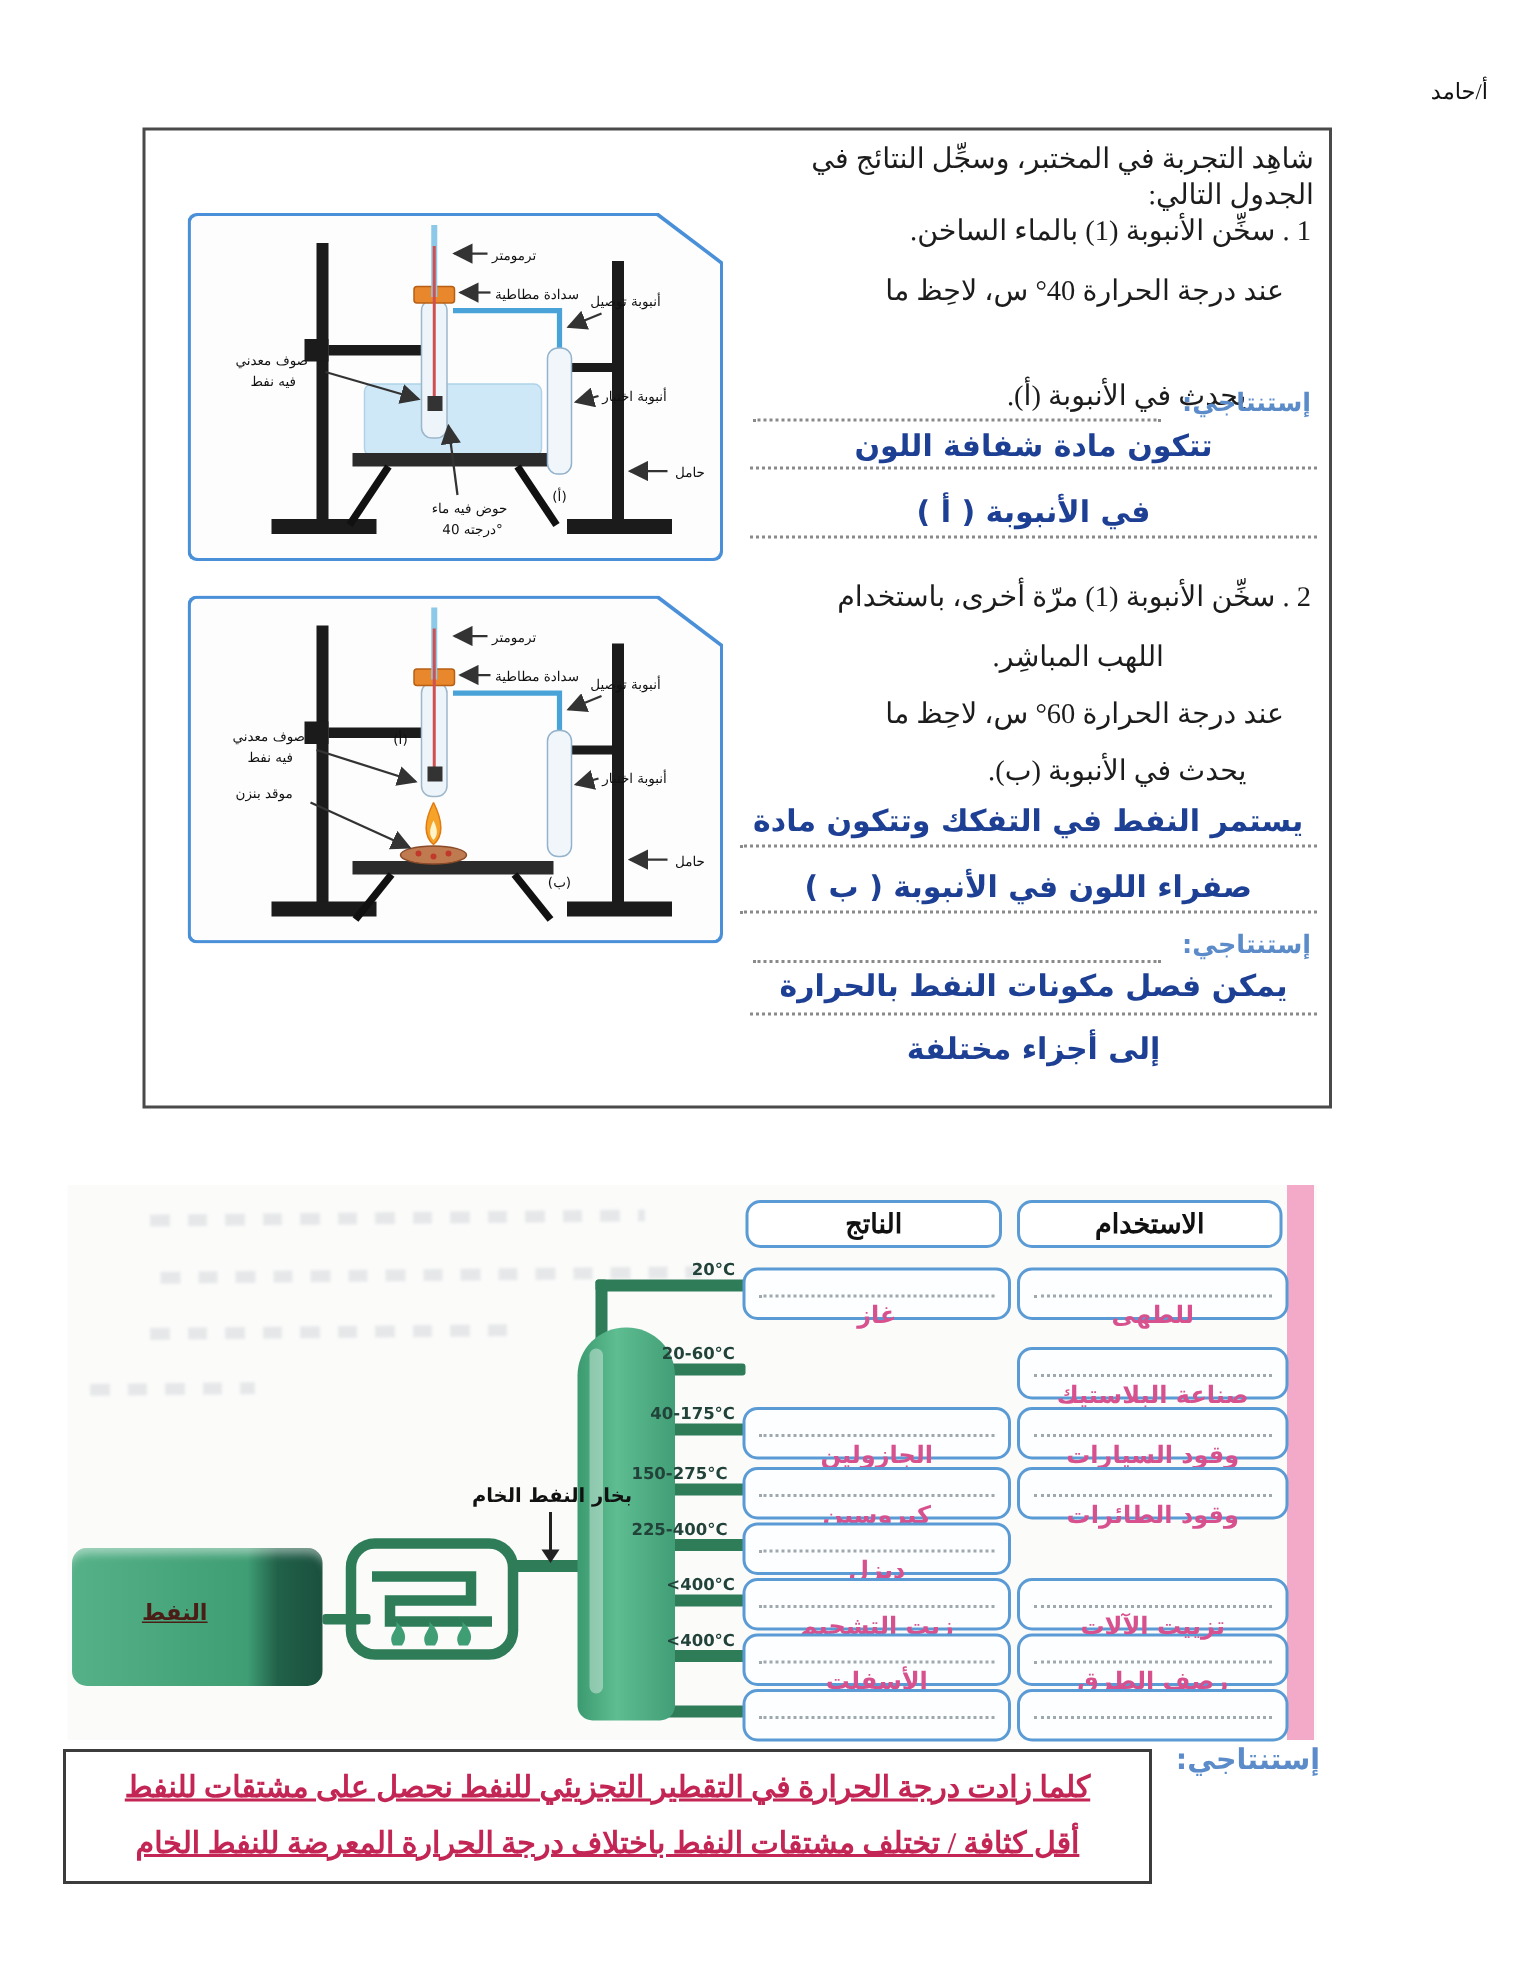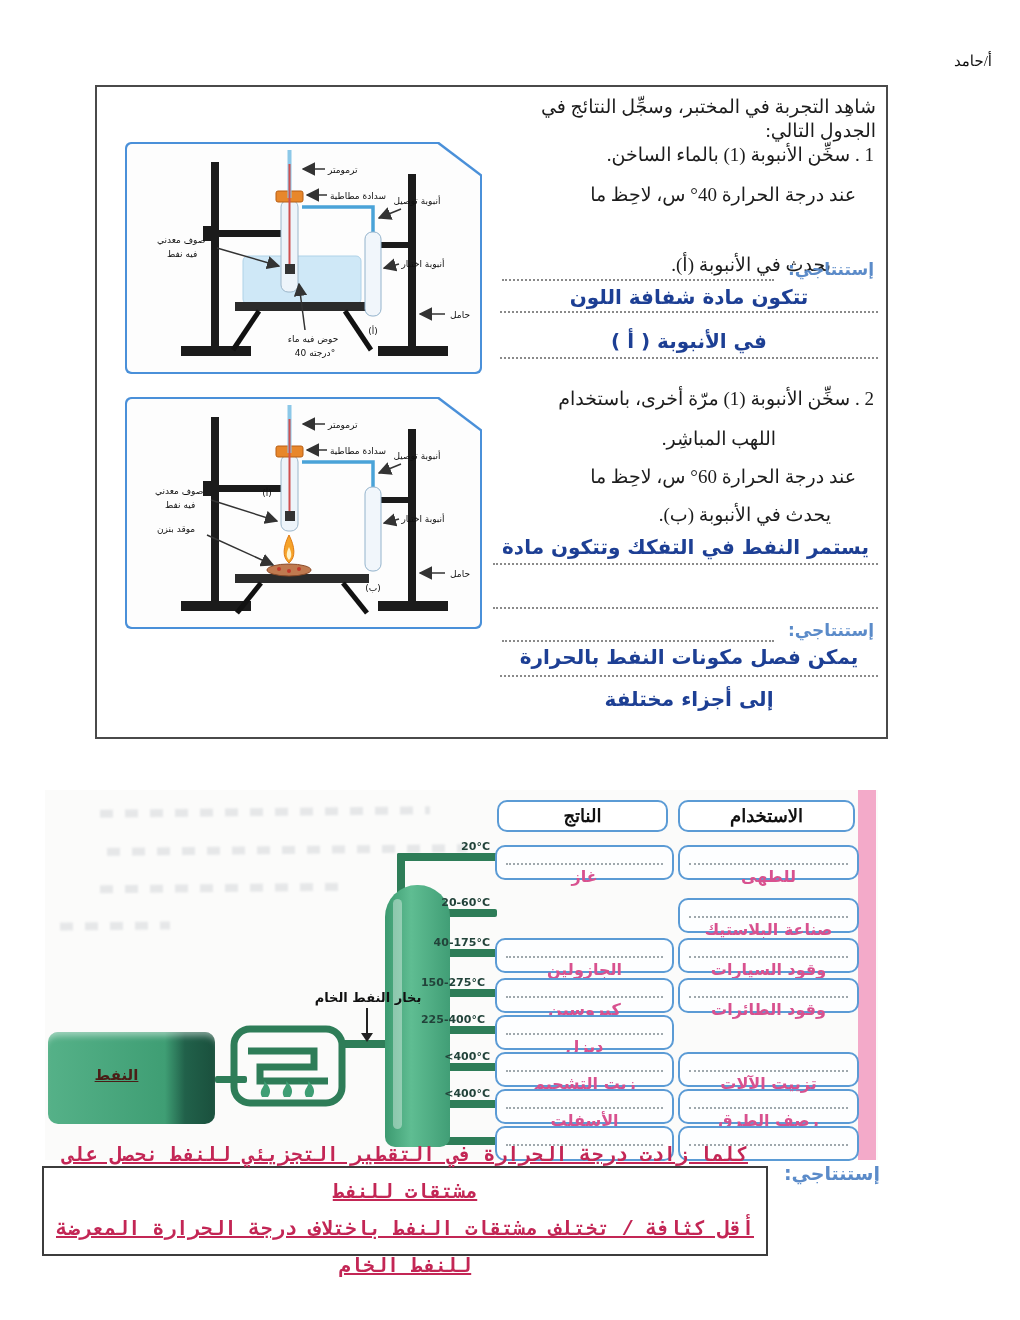--- a/index.html
+++ b/index.html
@@ -27,21 +27,21 @@
   .hdr{position:absolute;height:28px;border:2px solid #5b9bd5;border-radius:10px;background:#fff;
        text-align:center;font-weight:bold;font-size:18px;color:#111;line-height:28px;}
   .temp{position:absolute;width:100px;text-align:right;direction:ltr;
         font-family:"DejaVu Sans",sans-serif;font-weight:bold;font-size:11px;color:#22433a;}
   .pipe{position:absolute;background:#2e7d58;border-radius:2px;}
   .ghost{position:absolute;height:8px;opacity:.13;filter:blur(1px);transform:rotate(-.6deg);
          background:repeating-linear-gradient(90deg,#5d6878 0 13px,transparent 13px 25px);}
   
   #footnote{left:42px;top:1166px;width:722px;height:86px;border:2.5px solid #3c3c3c;background:#fff;
             display:flex;flex-direction:column;justify-content:center;}
-  .footline{font-family:Liberation Mono, monospace;font-weight:bold;font-size:20px;color:#c32655;
+  .footline{font-family:Liberation Serif, serif;font-weight:bold;font-size:20px;color:#c32655;
             text-align:center;text-decoration:underline;line-height:1.85;}
 </style>
 </head>
 <body>
 
 <div id="page">
 
   <div class="abs rtl" style="right:28px;top:52px;font-size:15px;color:#111;">أ/حامد</div>
 
   <div class="abs" id="expbox">
@@ -167,20 +167,21 @@
     <div class="abs answer rtl" style="right:8px;top:242px;width:378px;">في الأنبوبة ( أ )</div>
     <div class="abs dot" style="right:8px;top:270px;width:378px;"></div>
 
     <div class="abs rtl bodytxt" style="right:12px;top:300px;width:380px;text-align:right;">2 . سخِّن الأنبوبة (1) مرّة أخرى، باستخدام</div>
     <div class="abs rtl bodytxt" style="right:110px;top:340px;width:280px;">اللهب المباشِر.</div>
     <div class="abs rtl bodytxt" style="right:30px;top:378px;width:360px;">عند درجة الحرارة 60° س، لاحِظ ما</div>
     <div class="abs rtl bodytxt" style="right:55px;top:416px;width:330px;">يحدث في الأنبوبة (ب).</div>
 
     <div class="abs answer rtl" style="right:8px;top:448px;width:385px;">يستمر النفط في التفكك وتتكون مادة</div>
     <div class="abs dot" style="right:8px;top:476px;width:385px;"></div>
+    <div class="abs answer rtl" style="right:8px;top:492px;width:385px;">صفراء اللون في الأنبوبة ( ب )</div>
     <div class="abs dot" style="right:8px;top:520px;width:385px;"></div>
 
     <div class="abs rtl lbl-blue" style="right:12px;top:533px;">إستنتاجي:</div>
     <div class="abs dot" style="right:112px;top:553px;width:272px;"></div>
     <div class="abs answer rtl" style="right:8px;top:558px;width:378px;">يمكن فصل مكونات النفط بالحرارة</div>
     <div class="abs dot" style="right:8px;top:588px;width:378px;"></div>
     <div class="abs answer rtl" style="right:8px;top:600px;width:378px;">إلى أجزاء مختلفة</div>
   </div>
 
   <div class="abs" id="distfig">

